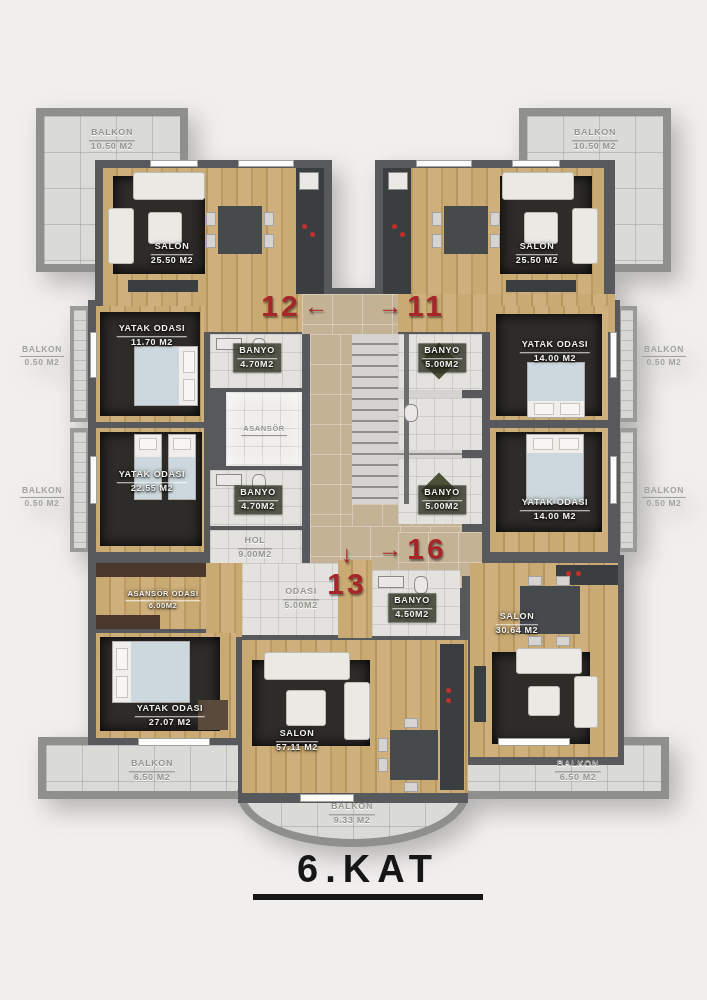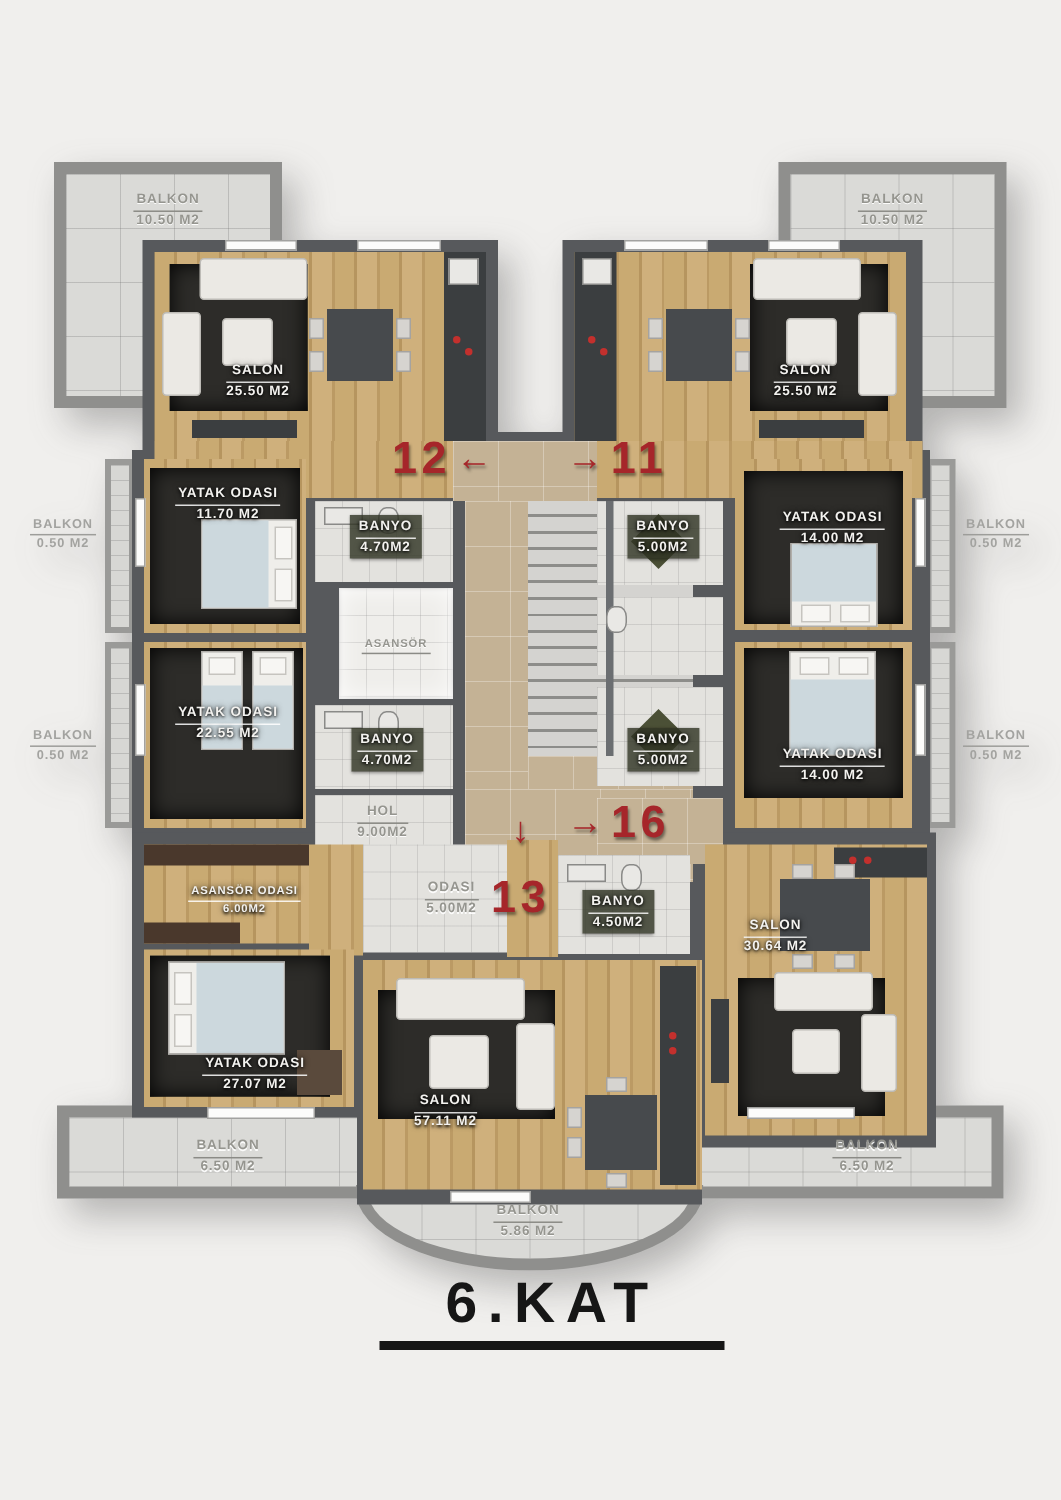--- a/index.html
+++ b/index.html
@@ -334,27 +334,27 @@
   <div class="lbl gray" style="left:152px;top:771px">
     <span class="nm">BALKON</span>
     <span>6.50 M2</span>
   </div>
   <div class="lbl gray" style="left:578px;top:771px">
     <span class="nm">BALKON</span>
     <span>6.50 M2</span>
   </div>
   <div class="lbl gray" style="left:352px;top:814px">
     <span class="nm">BALKON</span>
-    <span>5.86 M2</span>
+    <span>9.33 M2</span>
   </div>
 
   <span class="unum" style="left:281px;top:306px">12</span>
   <span class="uarr" style="left:316px;top:306px">←</span>
   <span class="uarr" style="left:390px;top:306px">→</span>
   <span class="unum" style="left:426px;top:306px">11</span>
   <span class="uarr" style="left:347px;top:554px">↓</span>
-  <span class="unum" style="left:347px;top:599px">13</span>
+  <span class="unum" style="left:347px;top:584px">13</span>
   <span class="uarr" style="left:390px;top:549px">→</span>
   <span class="unum" style="left:427px;top:549px">16</span>
 
 </div>
 
 <div class="title">6.KAT</div>
 
 </body></html>

